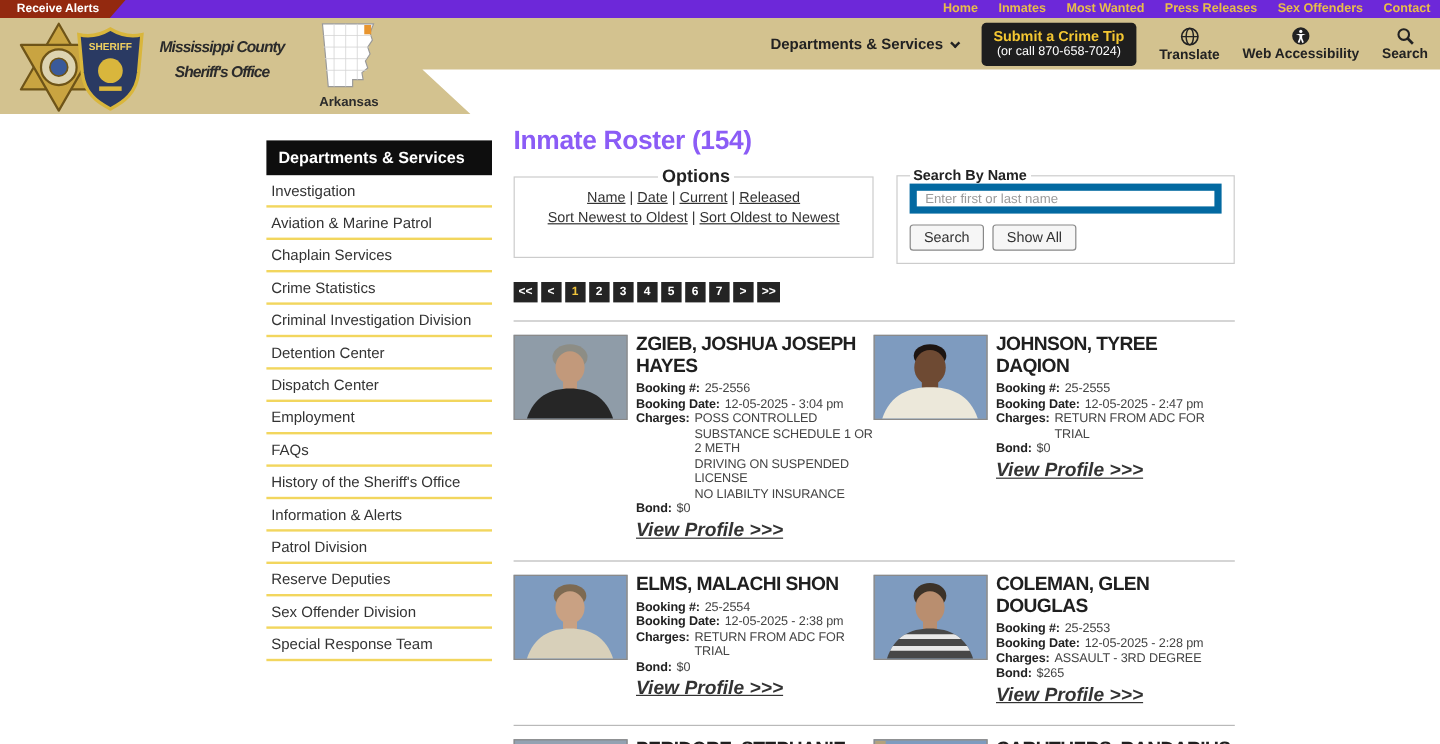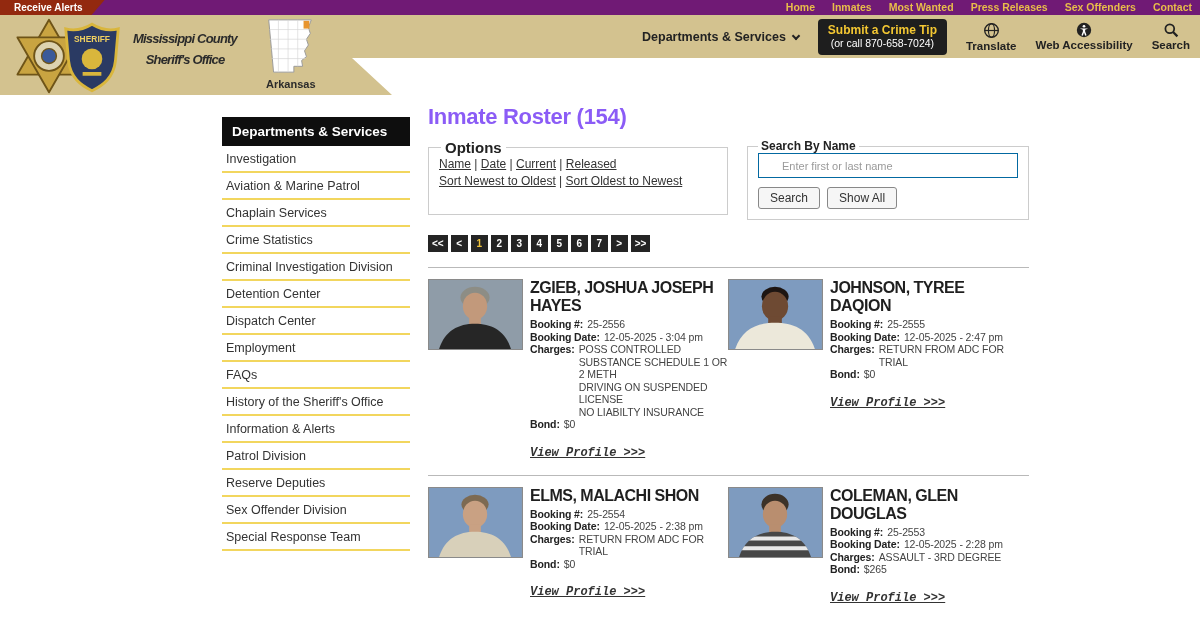--- a/index.html
+++ b/index.html
@@ -1,21 +1,21 @@
 <!DOCTYPE html>
 <html><head>
 <meta charset="utf-8">
 <style>
   * { box-sizing: border-box; margin: 0; padding: 0; }
   html,body { background:#fff; }
   body { font-family: "Liberation Sans", sans-serif; }
   .page { position:relative; width:1200px; height:620px; overflow:hidden; background:#fff; }
 
   
-  .topbar { position:absolute; left:0; top:0; width:1200px; height:15px; background:#701a75; }
+  .topbar { position:absolute; left:0; top:0; width:1200px; height:15px; background:#6d28d9; }
   .alert-tab { position:absolute; left:0; top:0; height:15px; line-height:15px; padding:0 22px 0 14px;
     background:#93290f; color:#fff; font-size:10px; font-weight:bold;
     clip-path:polygon(0 0,100% 0,calc(100% - 13px) 100%,0 100%); }
   .topnav { position:absolute; right:8px; top:0; height:15px; display:flex; gap:17px; align-items:center;padding-left:16px; }
   .topnav a { color:#e8bd4a; font-size:10.5px; font-weight:600; text-decoration:none; line-height:15px; cursor:pointer; }
 
   
   .header-band { position:absolute; left:0; top:15px; width:1200px; height:80px; background:#d3c28f;
     clip-path:polygon(0 0,1200px 0,1200px 43px,352px 43px,392px 80px,0 80px); }
   .logo-group { position:absolute; left:0; top:15px; width:392px; height:80px; }
@@ -39,50 +39,50 @@
   
   .sidebar { position:absolute; left:222px; top:117px; width:188px; }
   .side-head { background:#0e0e0e; color:#fff; font-weight:bold; font-size:13.5px; padding:7px 10px; }
   .side-item { font-size:12.5px; color:#333; padding:6px 2px 5px 4px; border-bottom:2px solid #f2d65e; cursor:pointer; }
 
   
   .main { position:absolute; left:428px; top:104px; width:601px; }
   .page-title { font-size:22px; font-weight:bold; color:#8b5cf6; margin-bottom:9px; letter-spacing:-0.3px; }
   .boxes { display:flex; justify-content:space-between; align-items:flex-start; }
   fieldset { border:1px solid #ccc; }
-  .options-box { width:300px; height:76px; padding:0 10px 8px; }
+  .options-box { width:300px; height:76px; padding:0 10px 8px;text-align:center; }
   .options-box legend { font-size:15px; font-weight:bold; color:#222; padding:0 4px; margin-left:2px; }
   .opt-line { font-size:12px; color:#333; line-height:17px; }
   .opt-line a { color:#333; text-decoration:underline; cursor:pointer; }
   .opt-sep { color:#333; }
   .search-box { width:282px; padding:0 10px 10px; }
   .search-box legend { font-size:12px; font-weight:bold; color:#222; padding:0 3px; }
-  .search-input { width:100%; height:25px; border:1px solid #0369a1; font-size:11px; padding:0 23px; color:#333;
+  .search-input { width:100%; height:25px; border:6px solid #0369a1; font-size:11px; padding:0 7px; color:#333;
     font-family:"Liberation Sans", sans-serif; }
   .search-input::placeholder { color:#9a9a9a; }
   .btn-row { margin-top:9px; display:flex; gap:7px; }
   .btn { font-size:12px; color:#333; background:#f6f6f6; border:1px solid #888; border-radius:3px;
     padding:3px 11px; cursor:pointer; font-family:"Liberation Sans", sans-serif; }
 
   .pagination { margin-top:15px; display:flex; gap:3px; }
   .pg { background:#242424; color:#fff; font-size:10px; font-weight:bold; min-width:17px; height:17px;
     line-height:17px; text-align:center; padding:0 4px; cursor:pointer; }
   .pg.current { color:#f0c43c; }
 
   .divider { border:none; border-top:1px solid #b9b9b9; margin-top:15px; }
   .row { display:flex; padding-top:11px; }
   .card { width:300px; display:flex; gap:7px; }
   .photo { width:95px; height:71px; flex:none; border:1px solid #8a8a8a; background:#8f9ca8; overflow:hidden; cursor:pointer; }
   .photo svg { display:block; }
   .info { flex:1; min-width:0; }
   .name { font-size:16px; line-height:18px; font-weight:bold; color:#1f1f1f; letter-spacing:-0.5px; margin-bottom:3px; cursor:pointer; }
   .drow { display:flex; font-size:10.5px; line-height:12.5px; color:#444; letter-spacing:-0.1px; }
   .lbl { font-weight:bold; color:#222; margin-right:4px; white-space:nowrap; }
-  .view { display:inline-block; font-size:12px; font-weight:bold; font-style:italic; text-decoration:underline;
-    color:#333; margin-top:15px; cursor:pointer;font-family:Liberation Mono, monospace; }
+  .view { display:inline-block; font-size:16px; font-weight:bold; font-style:italic; text-decoration:underline;
+    color:#333; margin-top:3px; cursor:pointer; }
 
   
   .ph1 .bg{fill:#8f9ca8}.ph1 .hair{fill:#8d8d85}.ph1 .skin{fill:#c2997b}.ph1 .shirt{fill:#262626}
   .ph2 .bg{fill:#7e9bbf}.ph2 .hair{fill:#1d1512}.ph2 .skin{fill:#6e4a33}.ph2 .shirt{fill:#ece8da}
   .ph3 .bg{fill:#7e9bbf}.ph3 .hair{fill:#7d6a52}.ph3 .skin{fill:#c9a183}.ph3 .shirt{fill:#d8d0ba}
   .ph4 .bg{fill:#7e9bbf}.ph4 .hair{fill:#3c3228}.ph4 .skin{fill:#b98e6f}.ph4 .shirt{fill:#474747}
   .ph5 .bg{fill:#93a2b2}.ph5 .hair{fill:#4a3526}.ph5 .skin{fill:#c9a183}.ph5 .shirt{fill:#777777}
 </style>
 </head>
 <body>

